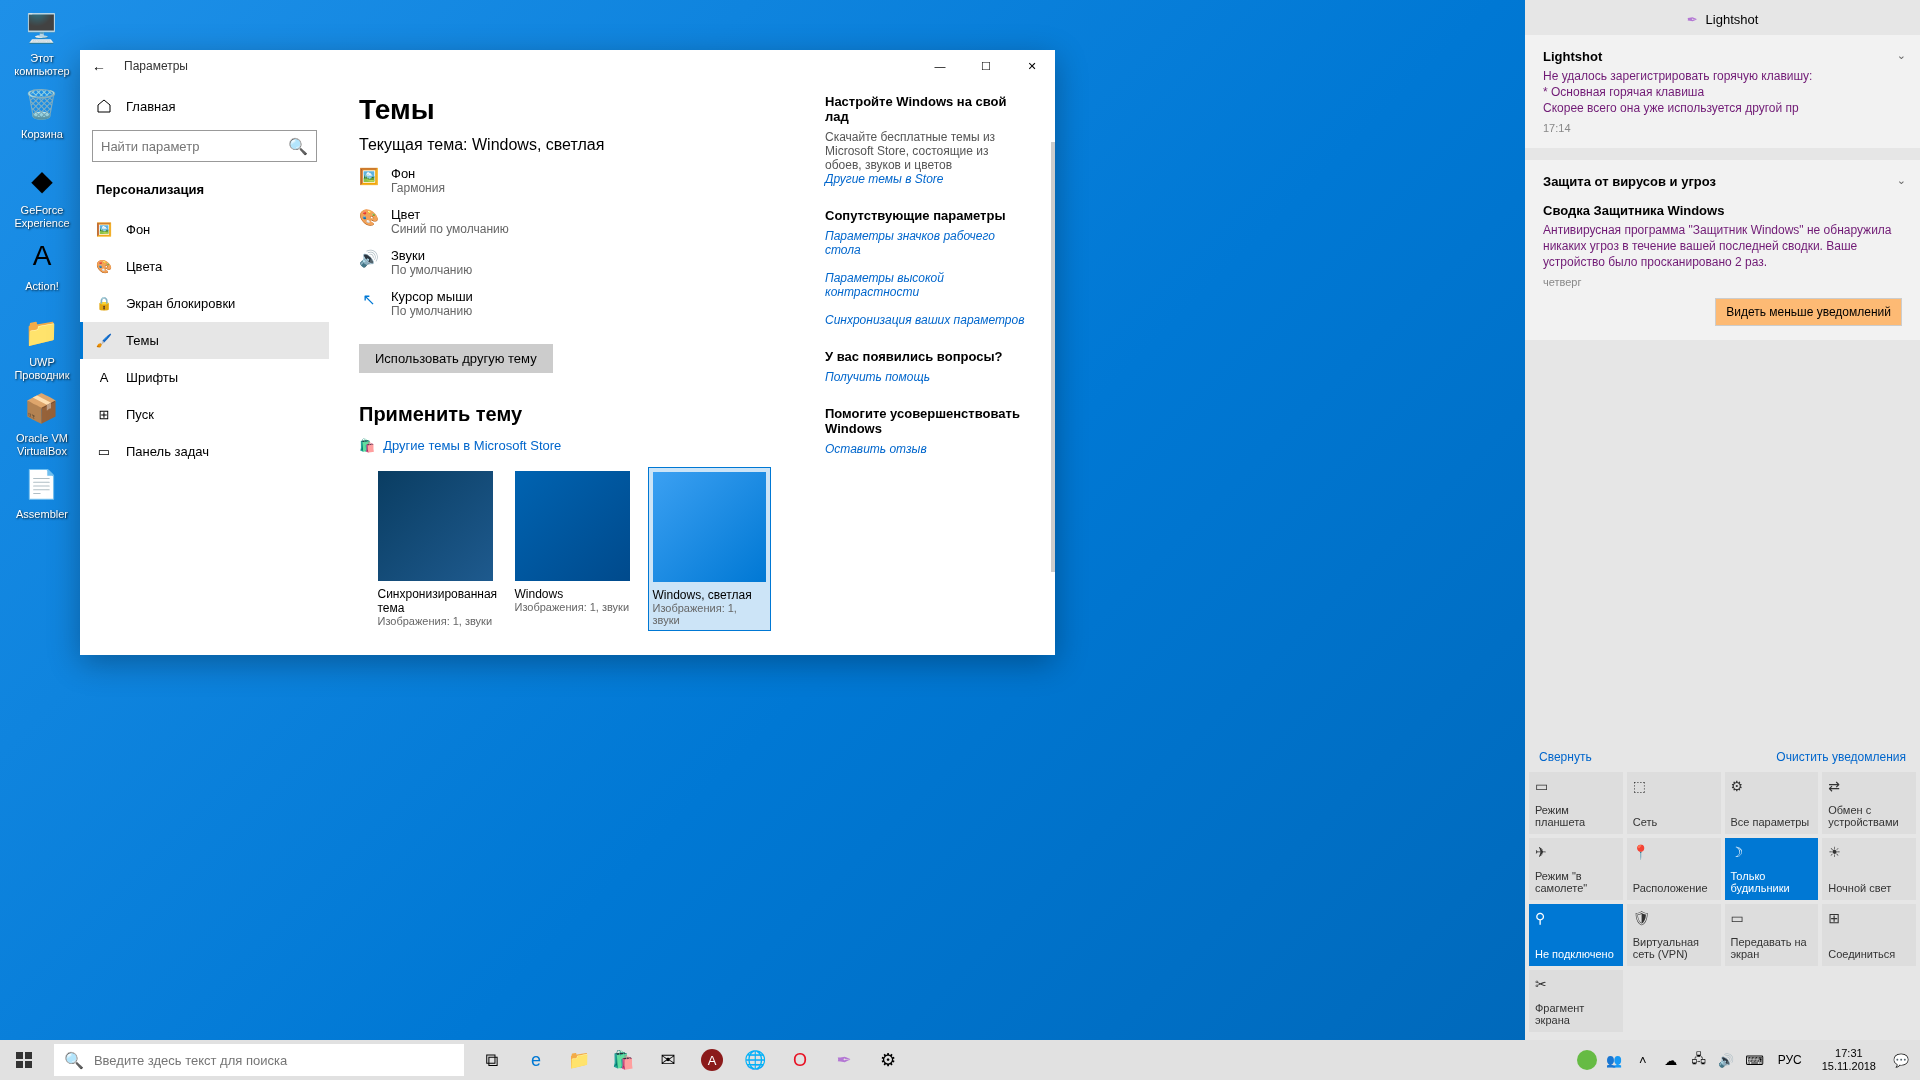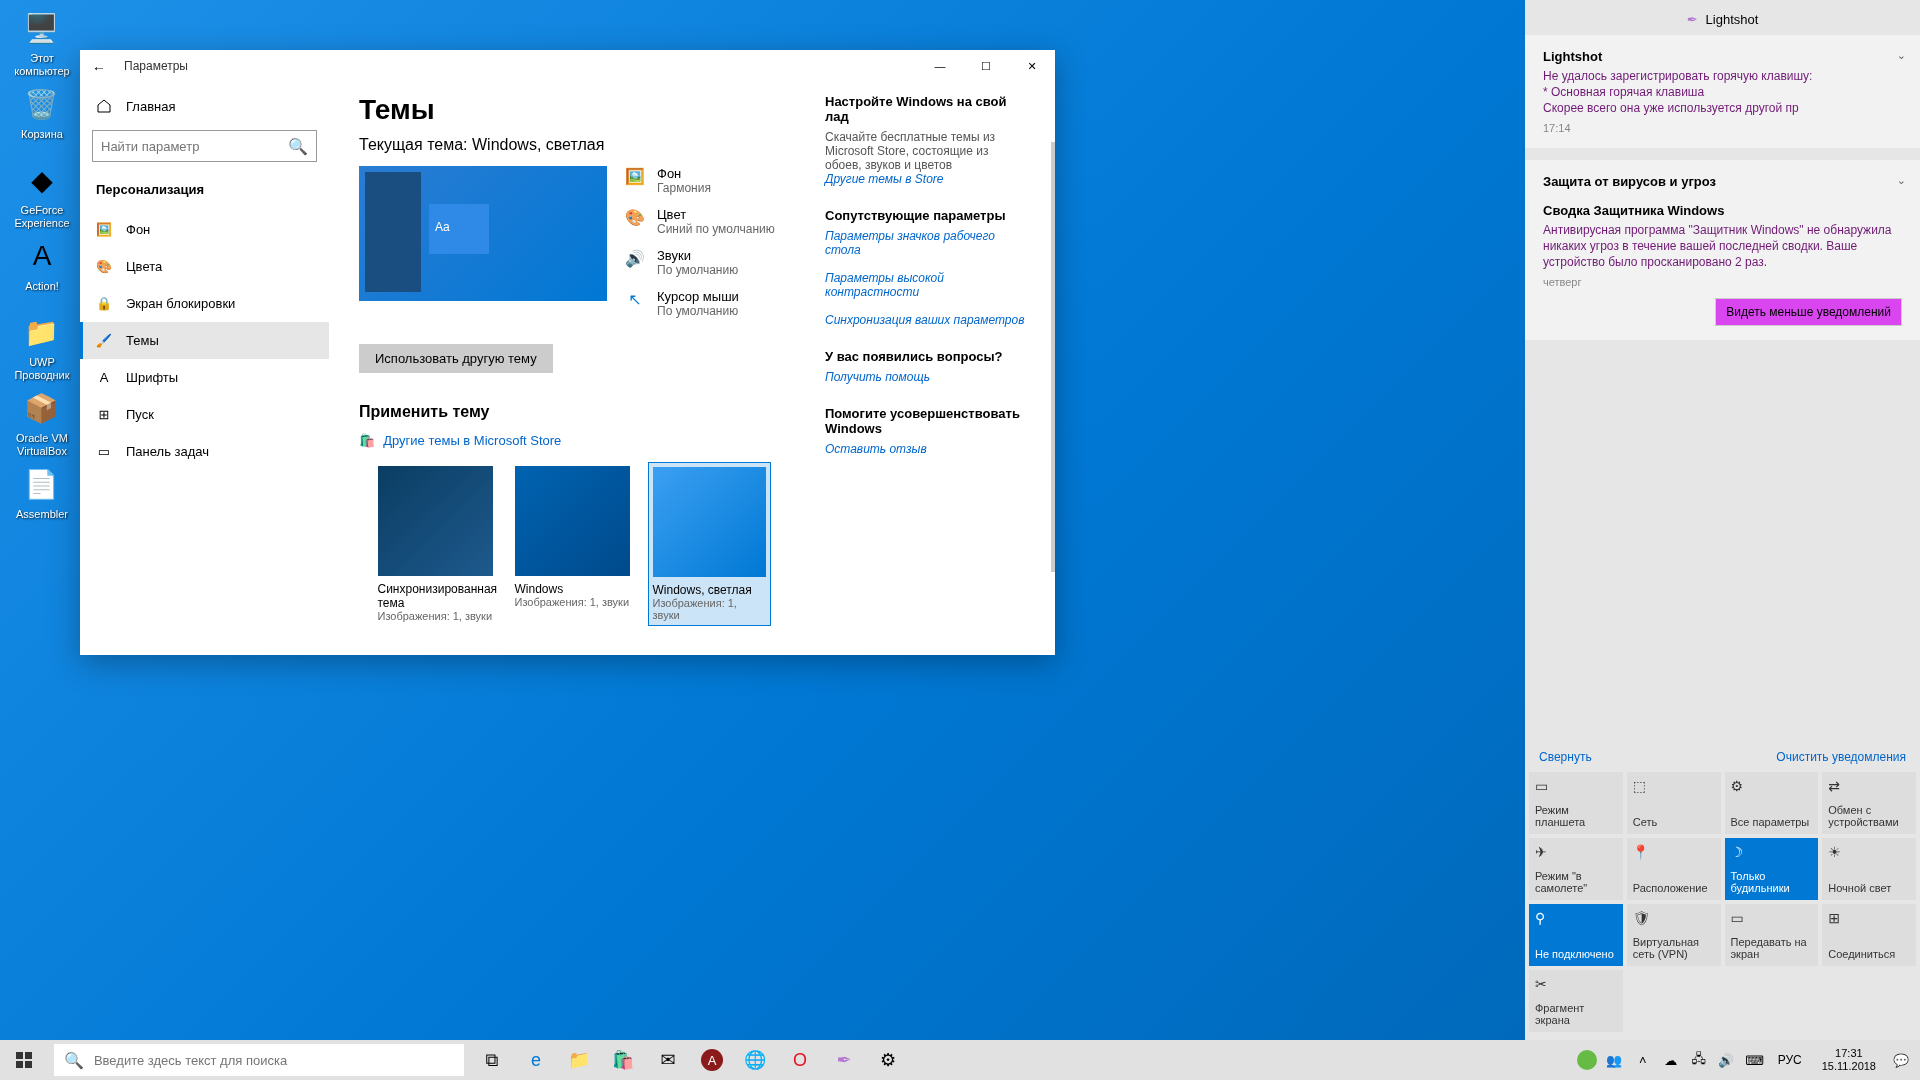--- a/index.html
+++ b/index.html
@@ -32,21 +32,21 @@
 .theme-preview { width:248px; height:135px; background:linear-gradient(135deg,#2b7cd3,#0078d4); position:relative; }
 .theme-preview .tb { position:absolute; left:6px; top:6px; width:56px; height:120px; background:#1a4d80; }
 .theme-preview .win { position:absolute; left:70px; top:38px; width:60px; height:50px; background:#2e8ae6; }
 .theme-preview .txt { position:absolute; left:76px; top:54px; color:#fff; font-size:12px; }
 .theme-attrs { flex:1; }
 .attr { display:flex; gap:12px; margin-bottom:12px; cursor:pointer; }
 .attr-icon { width:20px; height:20px; display:flex; align-items:center; justify-content:center; color:#0078d4; }
 .attr-text .at-title { font-size:13px; }
 .attr-text .at-sub { font-size:12px; color:#666; }
 .btn-secondary { display:inline-block; padding:7px 16px; background:#ccc; font-size:13px; cursor:pointer; margin-bottom:20px; }
-h2 { font-size:16px; font-weight:600; margin:10px 0 12px; }
+h2 { font-size:20px; font-weight:600; margin:10px 0 12px; }
 .store-link { color:#0066cc; font-size:13px; cursor:pointer; display:flex; align-items:center; gap:8px; margin-bottom:14px; }
 .theme-grid { display:flex; gap:14px;justify-content:center; }
 .theme-card { width:123px; cursor:pointer; padding:4px; }
 .theme-card.selected { background:#cce4f7; border:1px solid #0078d4; }
 .theme-thumb { width:100%; height:110px; background:linear-gradient(135deg,#0a3d62,#1e5a8e); margin-bottom:6px; }
 .theme-thumb.light { background:linear-gradient(135deg,#3ba0f2,#0078d4); }
 .theme-thumb.def { background:linear-gradient(135deg,#0063b1,#004a8c); }
 .theme-name { font-size:12px; }
 .theme-meta { font-size:11px; color:#666; }
 .right-pane h3 { font-size:13px; font-weight:600; margin-bottom:6px; }
@@ -57,21 +57,21 @@
 
 .action-center { position:absolute; right:0; top:0; width:395px; height:1040px; background:#e6e6e6; display:flex; flex-direction:column; }
 .ac-header { padding:12px 0 8px; text-align:center; font-size:13px; display:flex; align-items:center; justify-content:center; gap:8px;}
 .ac-header .feather{color:#b478d4;}
 .notif { background:#f2f2f2; margin:0 0 12px; padding:14px 18px; position:relative;}
 .notif h4 { font-size:13px; font-weight:600; margin-bottom:4px; }
 .notif p { font-size:12px; color:#701a75; line-height:16px; }
 .notif .time { font-size:11px; color:#888; margin-top:6px; }
 .notif .chev { position:absolute; right:14px; top:14px; font-size:11px; color:#666; cursor:pointer;}
 .notif-group-header { text-align:center; font-size:13px; font-weight:600; padding:8px 0; background:#eaeaea;}
-.less-btn { float:right; padding:6px 10px; background:#d946ef; border:1px solid #ccc; font-size:12px; margin-top:10px; cursor:pointer;}
+.less-btn { float:right; padding:6px 10px; background:#fdba74; border:1px solid #ccc; font-size:12px; margin-top:10px; cursor:pointer;}
 .ac-spacer { flex:1; }
 .ac-footer-links { display:flex; justify-content:space-between; padding:8px 14px; font-size:12px; color:#0066cc; }
 .ac-footer-links span { cursor:pointer; }
 .quick-actions { display:grid; grid-template-columns:repeat(4,1fr); gap:4px; padding:0 4px 8px; }
 .qa { height:62px; background:#ddd; padding:6px; cursor:pointer; position:relative; font-size:11px; color:#333; display:flex; flex-direction:column; justify-content:space-between;}
 .qa.on { background:#0078d4; color:#fff; }
 .qa .qicon { font-size:14px; }
 
 .taskbar { position:absolute; left:0; bottom:0; width:1920px; height:40px; background:#e1e1e1; display:flex; align-items:center; }
 .start-btn { width:48px; height:40px; display:flex; align-items:center; justify-content:center; cursor:pointer; }
@@ -175,25 +175,20 @@
           </div>
         </div>
     </div>
     <div class="content">
       <div class="main-pane">
         <h1>Темы</h1>
         <div class="subtitle">
           <span>Текущая тема: </span><span>Windows, светлая</span>
         </div>
         <div class="theme-preview-row">
-          <div class="theme-preview">
-            <div class="tb"></div>
-              <div class="win"></div>
-              <div class="txt">Aa</div>
-          </div>
           <div class="theme-attrs" id="attrs">
               <div class="attr">
                 <div class="attr-icon">🖼️</div>
                 <div class="attr-text">
                   <div class="at-title">Фон</div>
                   <div class="at-sub">Гармония</div>
                 </div>
               </div>
               <div class="attr">
                 <div class="attr-icon">🎨</div>

